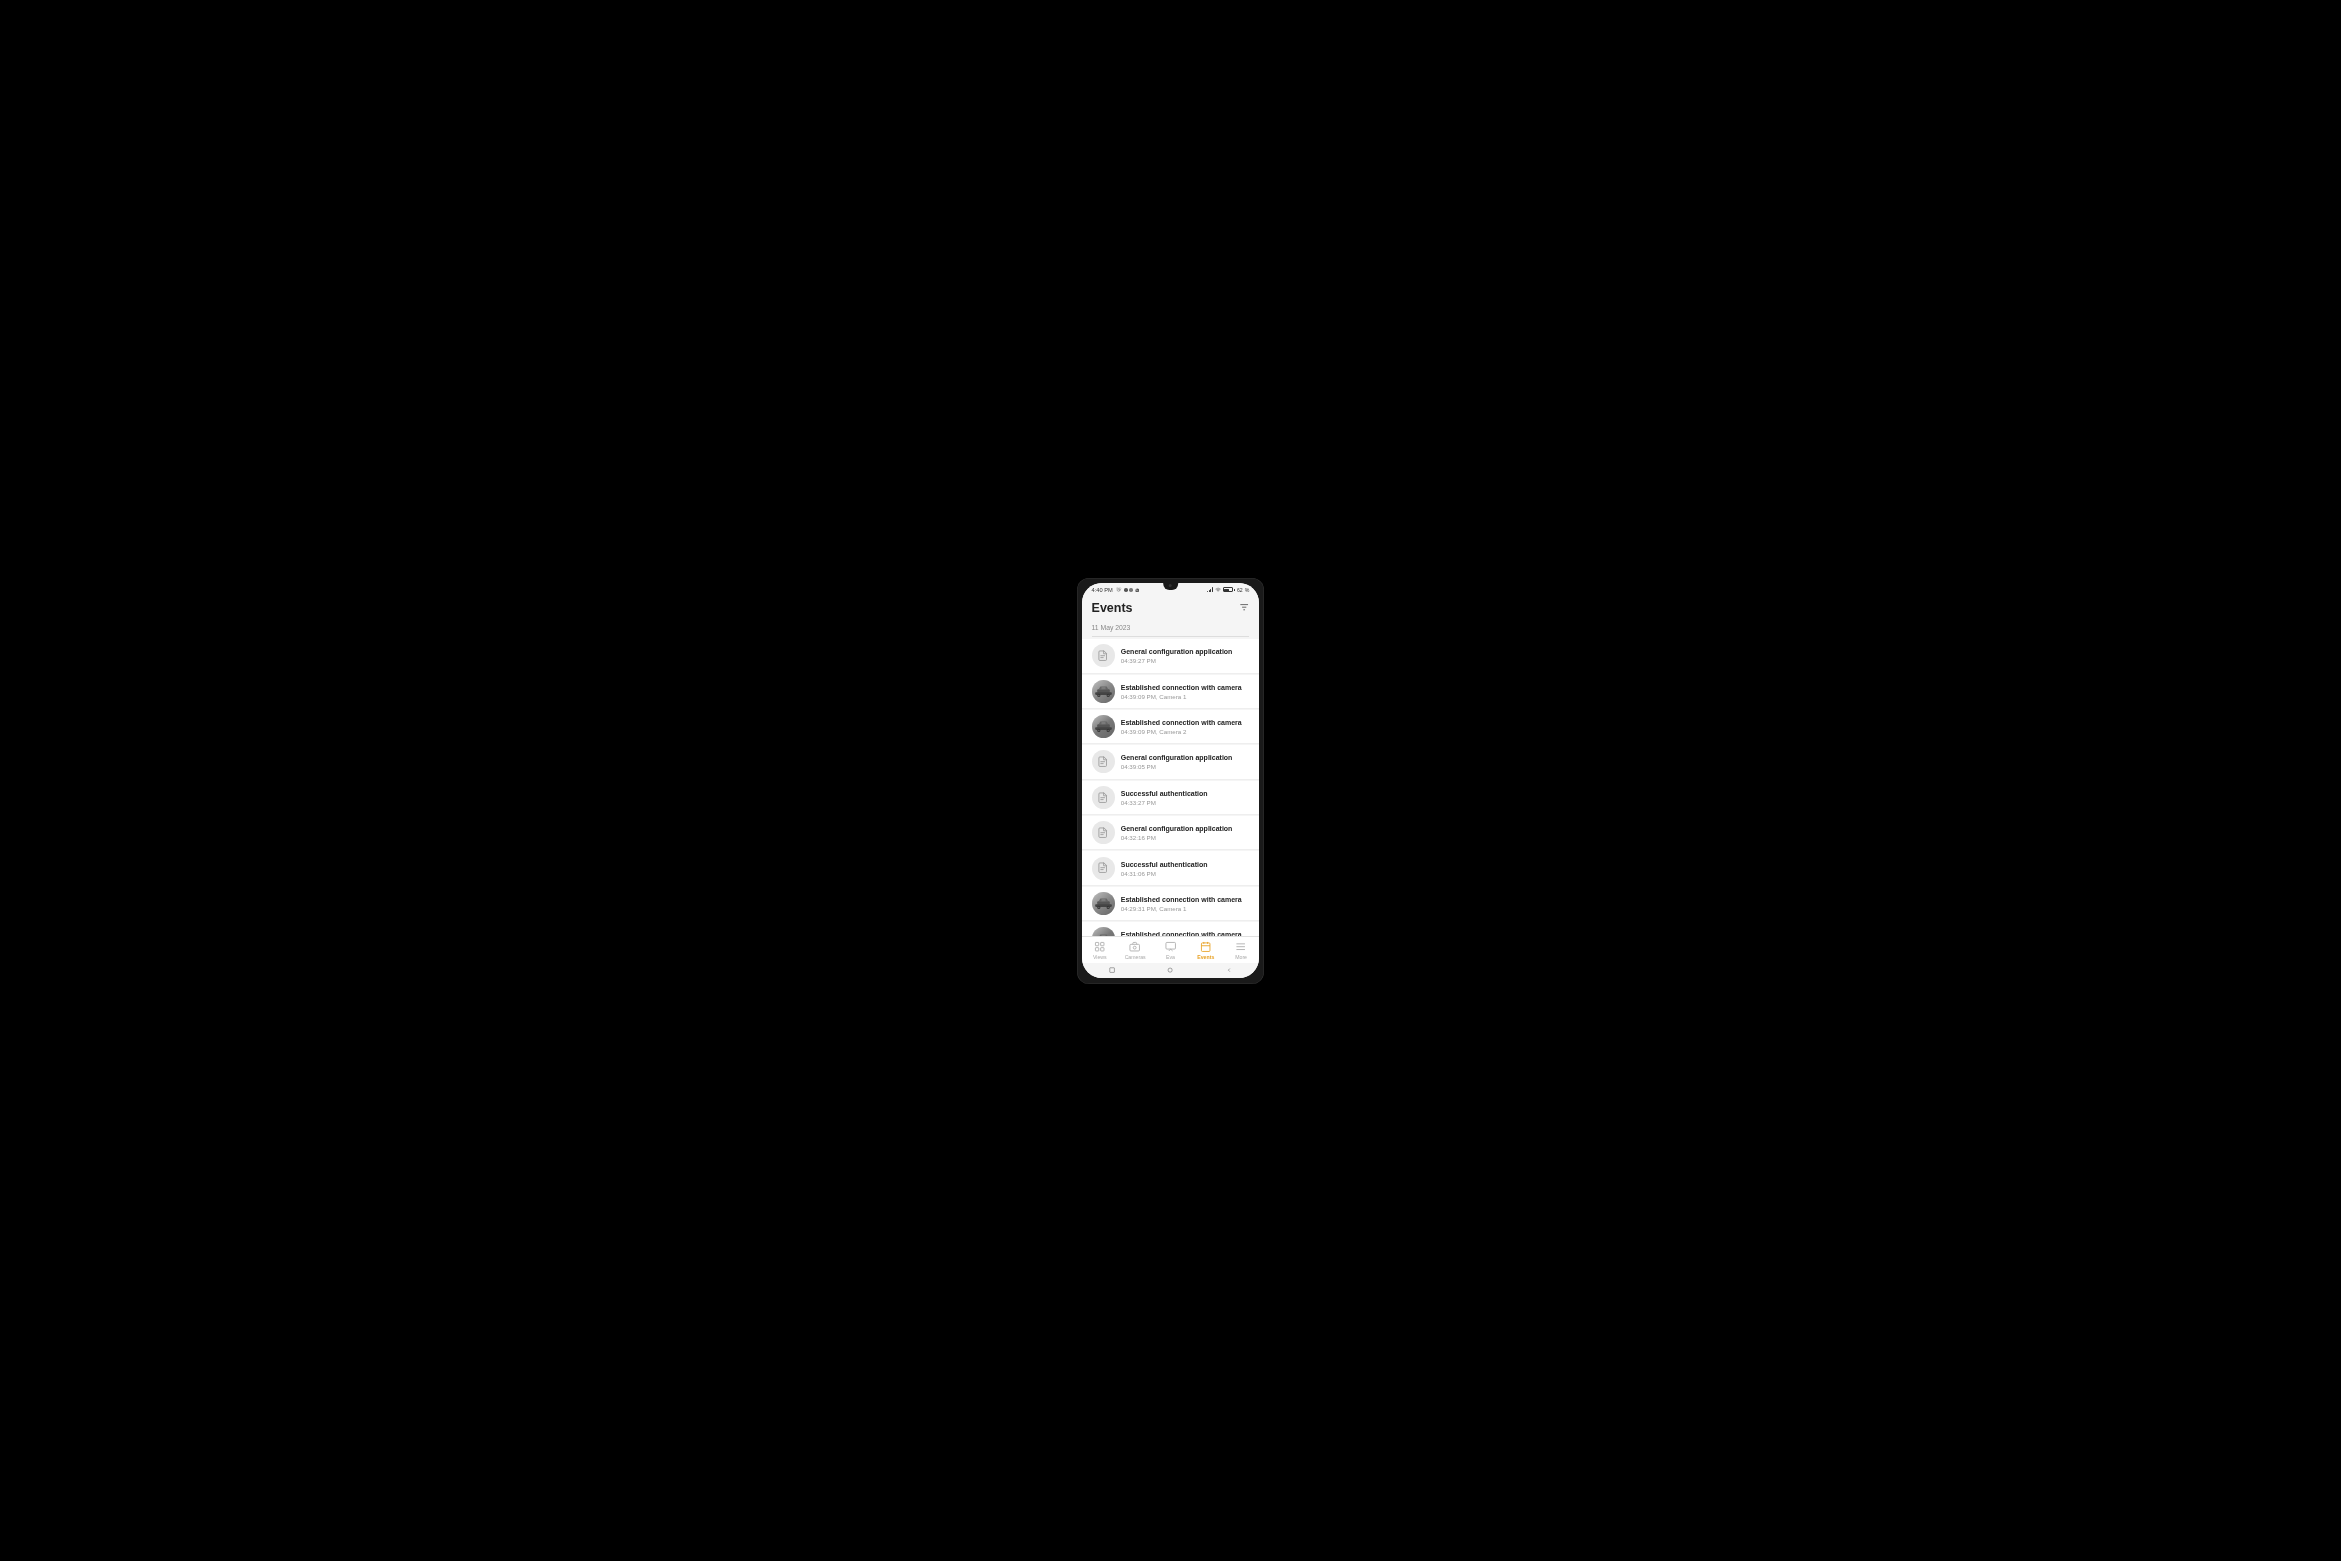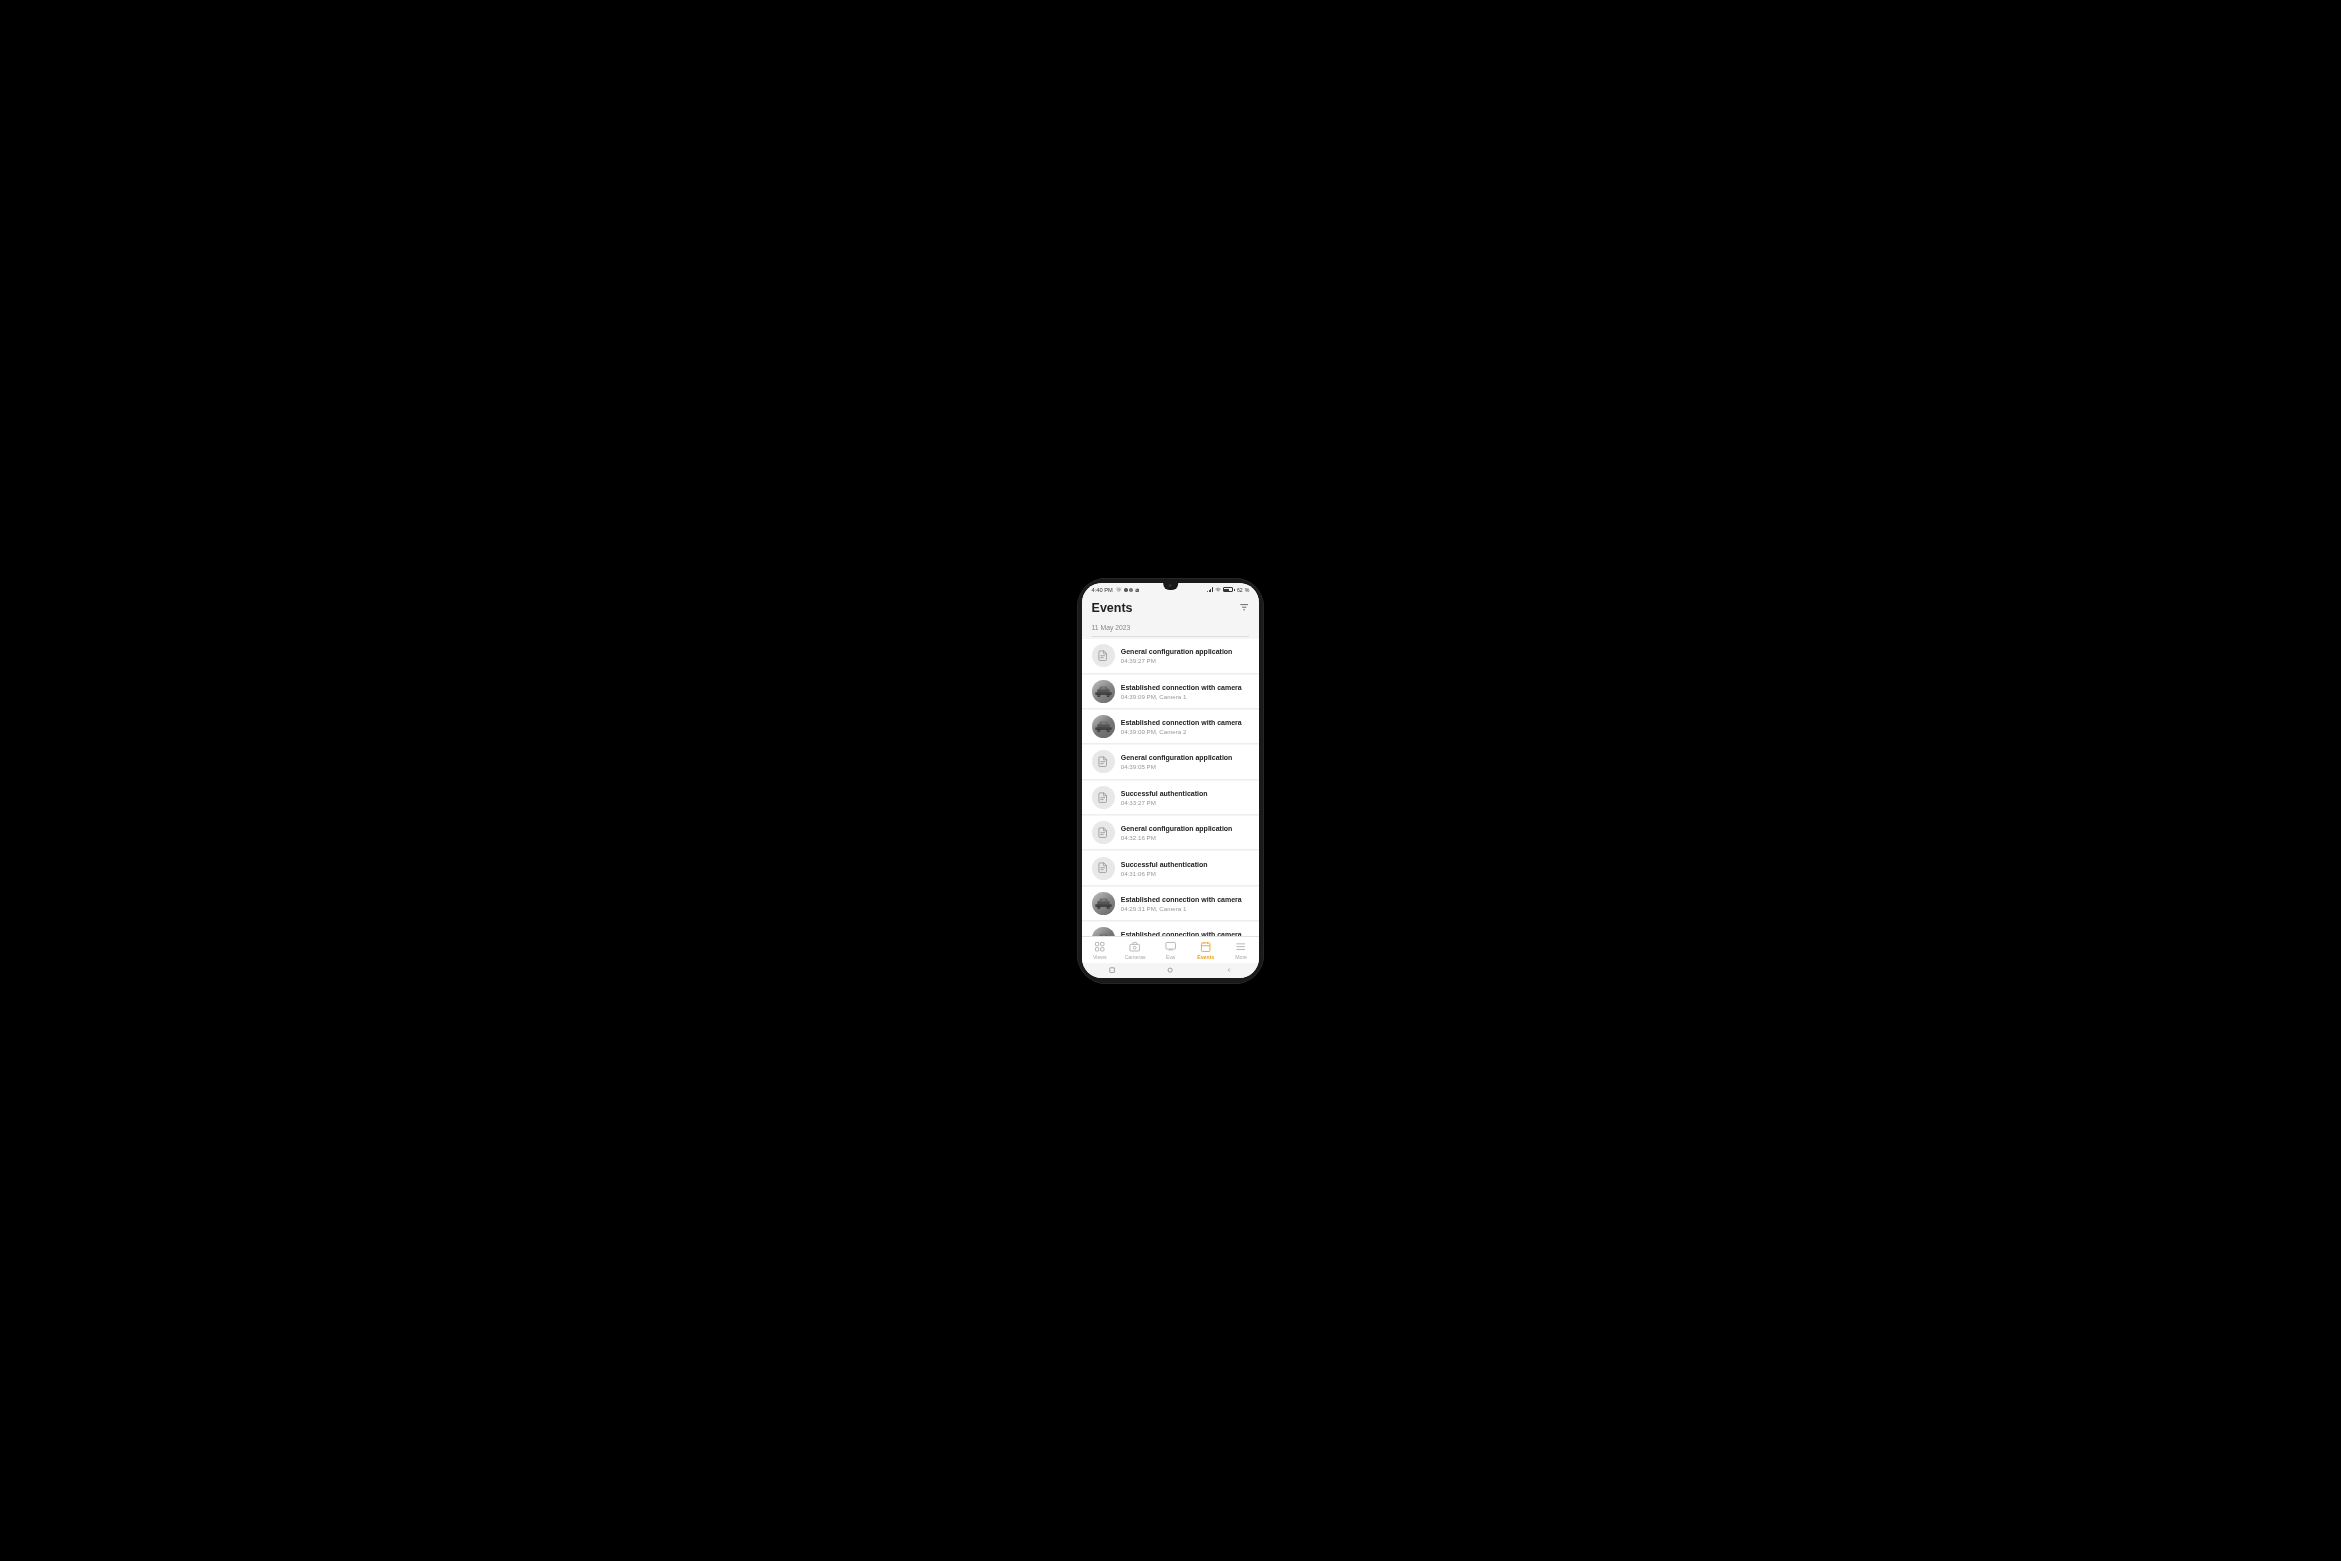--- a/index.html
+++ b/index.html
@@ -9,21 +9,21 @@
       justify-content: center;
       align-items: center;
       min-height: 100vh;
       font-family: 'Segoe UI', Arial, sans-serif;
     }
 
     .phone-outer {
       width: 187px;
       height: 406px;
       background: #1a1a1a;
-      border-radius: 29px;
+      border-radius: 12px;
       padding: 5.2px;
       box-shadow: 0 0 31px rgba(0,0,0,0.8), inset 0 0 0 0.5px #333;
       position: relative;
       display: flex;
       flex-direction: column;
       justify-content: flex-end;
     }
 
     .phone-screen {
       flex: 1;

